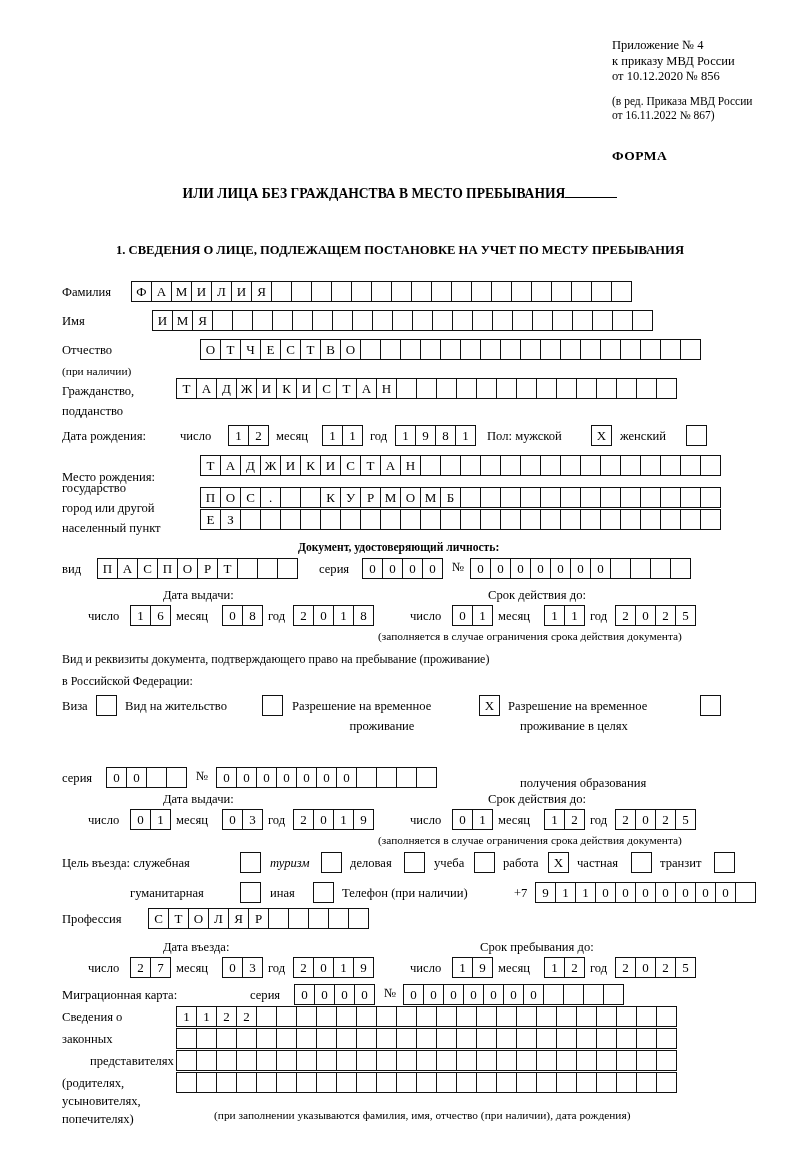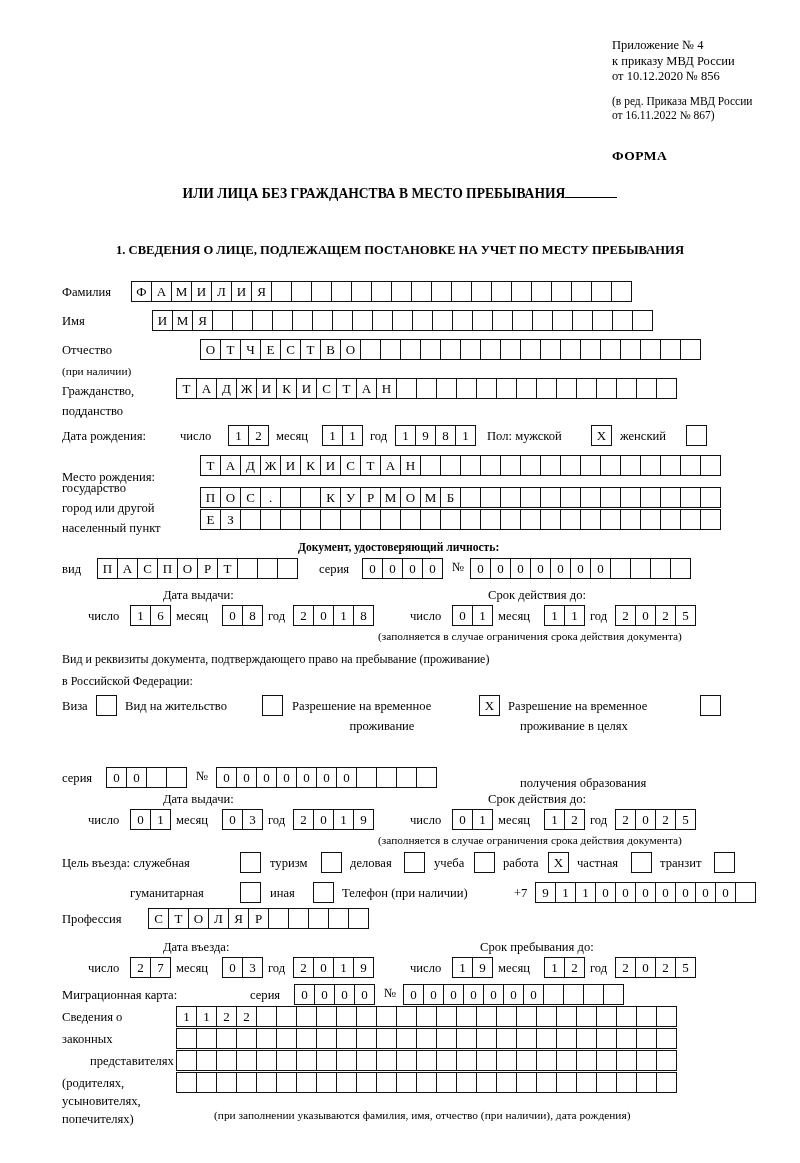--- a/index.html
+++ b/index.html
@@ -459,21 +459,21 @@
       <div class="cell">2</div>
       <div class="cell">0</div>
       <div class="cell">2</div>
       <div class="cell">5</div>
     </div>
 
   <div class="lbl small" style="left:378px;top:833px;">(заполняется в случае ограничения срока действия документа)</div>
 
   <div class="lbl" style="left:62px;top:856px;">Цель въезда: служебная</div>
   <div class="box" style="left:240px;top:852px;"></div>
-  <div class="lbl" style="left:270px;top:856px;">туризм</div>
+  <div class="lbl" style="left:270px;top:856px;font-style:italic;">туризм</div>
   <div class="box" style="left:321px;top:852px;"></div>
   <div class="lbl" style="left:350px;top:856px;">деловая</div>
   <div class="box" style="left:404px;top:852px;"></div>
   <div class="lbl" style="left:434px;top:856px;">учеба</div>
   <div class="box" style="left:474px;top:852px;"></div>
   <div class="lbl" style="left:503px;top:856px;">работа</div>
   <div class="box" style="left:548px;top:852px;">X</div>
   <div class="lbl" style="left:577px;top:856px;">частная</div>
   <div class="box" style="left:631px;top:852px;"></div>
   <div class="lbl" style="left:660px;top:856px;">транзит</div>

